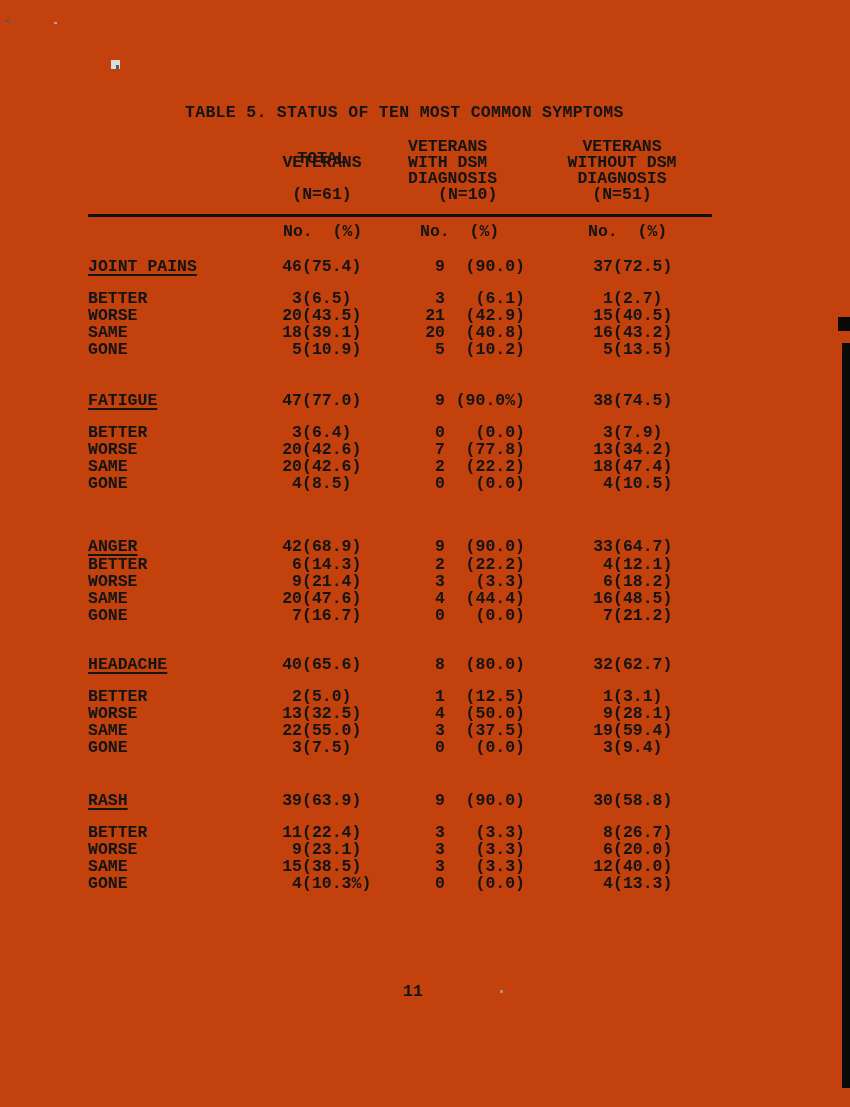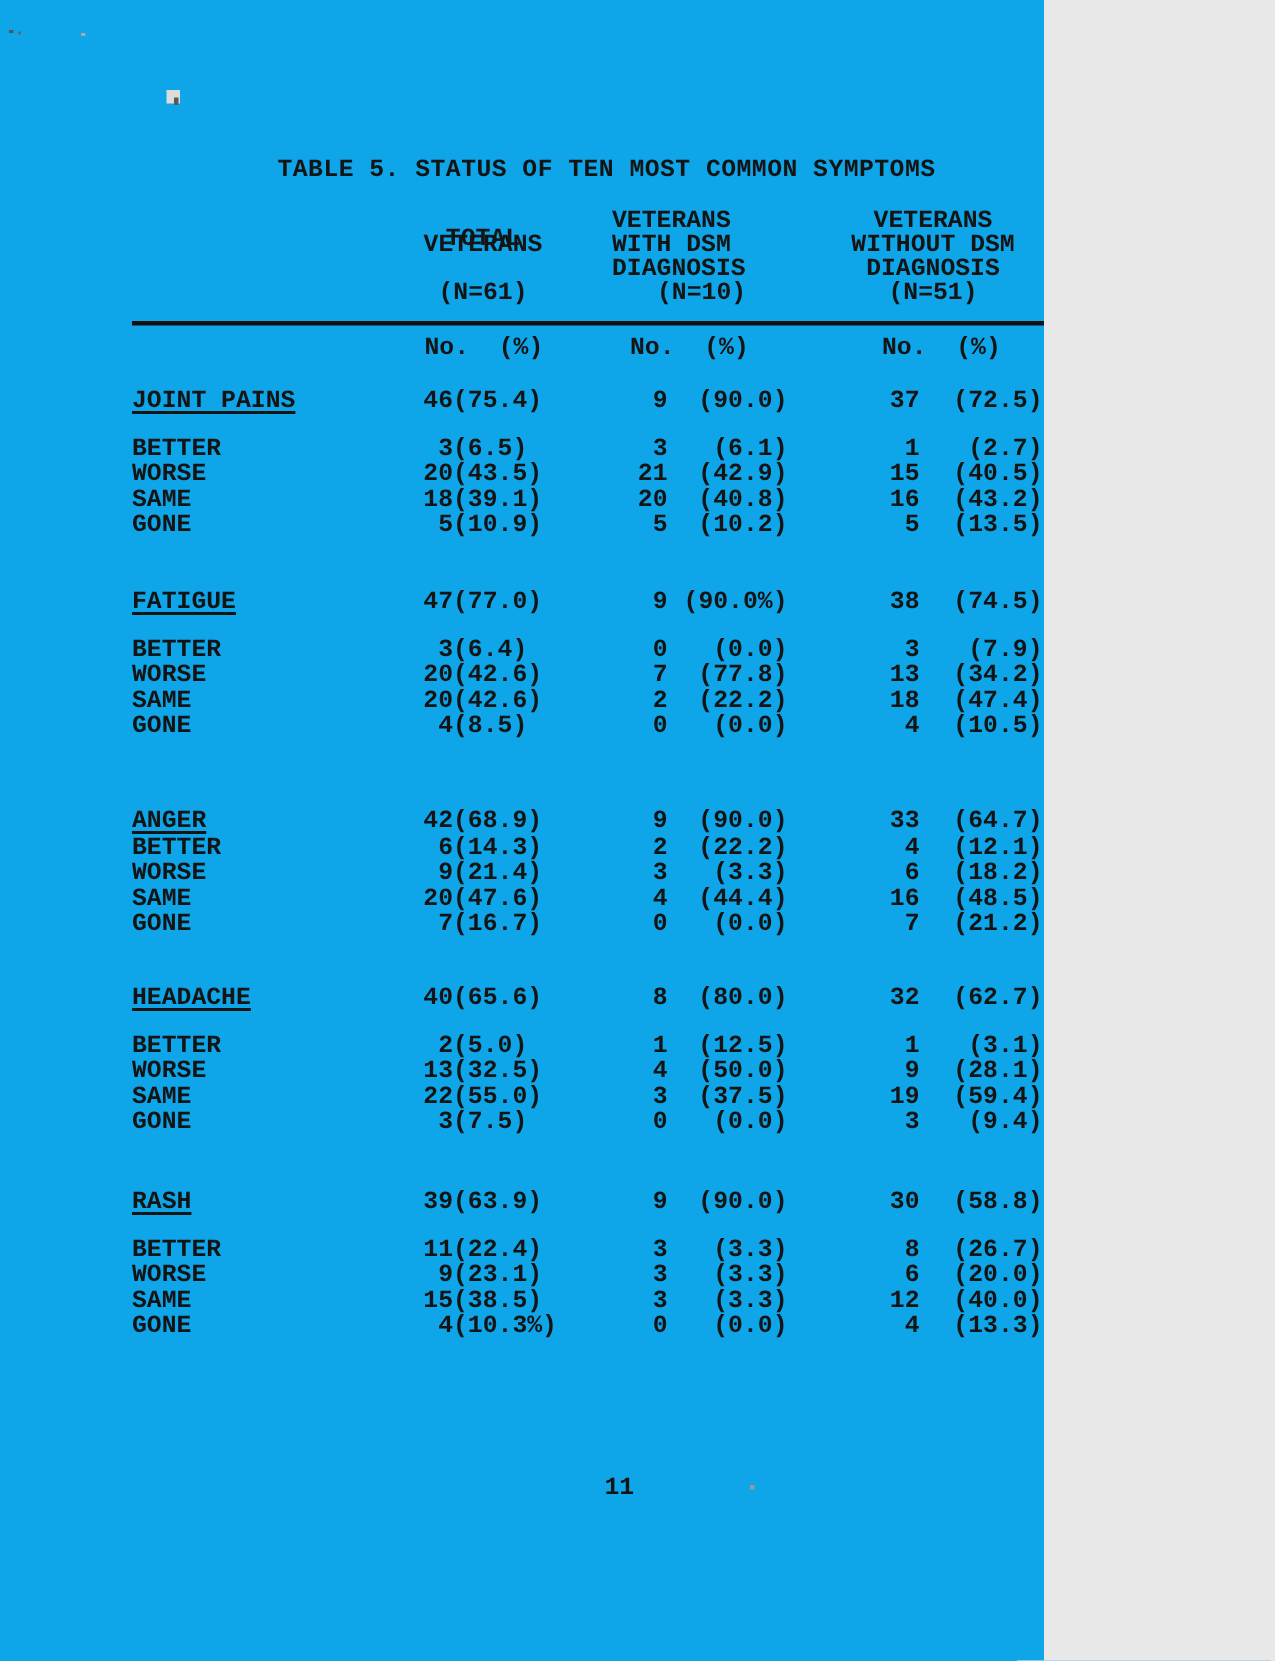--- a/index.html
+++ b/index.html
@@ -1,40 +1,40 @@
 <!DOCTYPE html>
 <html><head>
 <meta charset="utf-8">
 <style>
   html,body{margin:0;padding:0;background:#e8e8e8;}
   .page{
     position:relative;
-    width:696px;height:1107px;
-    background:#0ea5e9;
+    width:850px;height:1107px;
+    background:#c2410c;
     overflow:hidden;
     font-family:"Liberation Mono","DejaVu Sans Mono",monospace;
     font-weight:700;
     font-size:16.5px;
     line-height:17px;
     color:#141414;
   }
   .abs{position:absolute;white-space:pre;}
   .ctr{transform:translateX(-50%);}
   .doc-title{letter-spacing:0.3px;}
   .rule{position:absolute;background:#111;}
   .row{position:absolute;left:88px;display:flex;white-space:pre;}
   .cell{display:inline-block;}
   .lbl{width:150px;text-align:left;}
   .sym{text-decoration:underline;text-decoration-thickness:2px;text-underline-offset:3px;}
   .v0{width:64px;text-align:right;}
   .v1{width:76px;}
   .v2{width:67px;text-align:right;}
   .v3{width:80px;text-align:right;}
   .v4{width:88px;text-align:right;}
-  .v5{width:82px;text-align:right;}
+  .v5{width:82px;text-align:left;}
   .speck{position:absolute;}
   .artifact{position:absolute;background:#0a0a0a;}
 </style>
 </head>
 <body>
 
 <div class="page">
 
   <div class="speck" style="left:6px;top:20px;width:3px;height:2px;background:#555;"></div>
   <div class="speck" style="left:12px;top:21px;width:2px;height:2px;background:#666;"></div>

